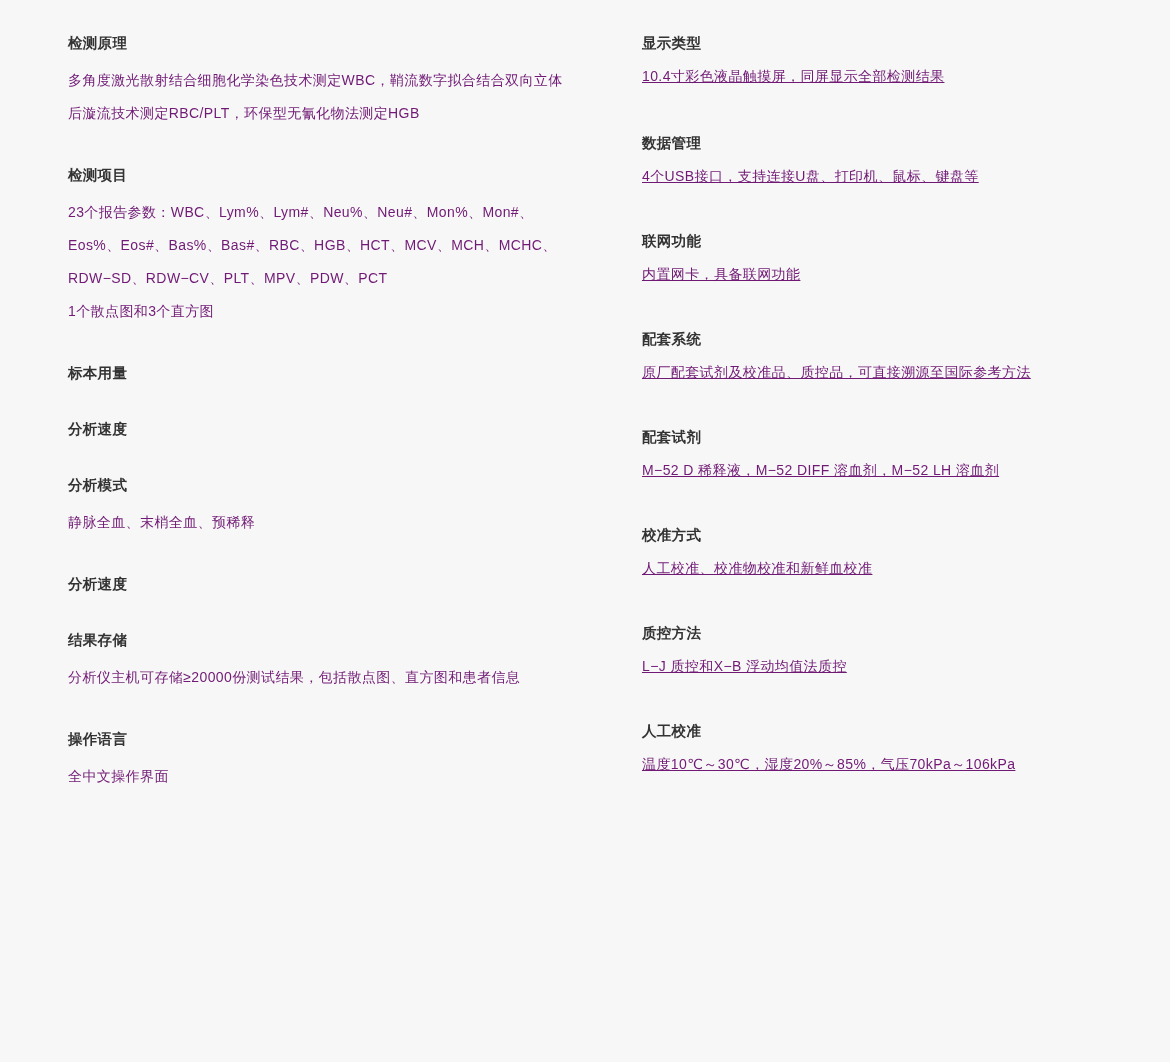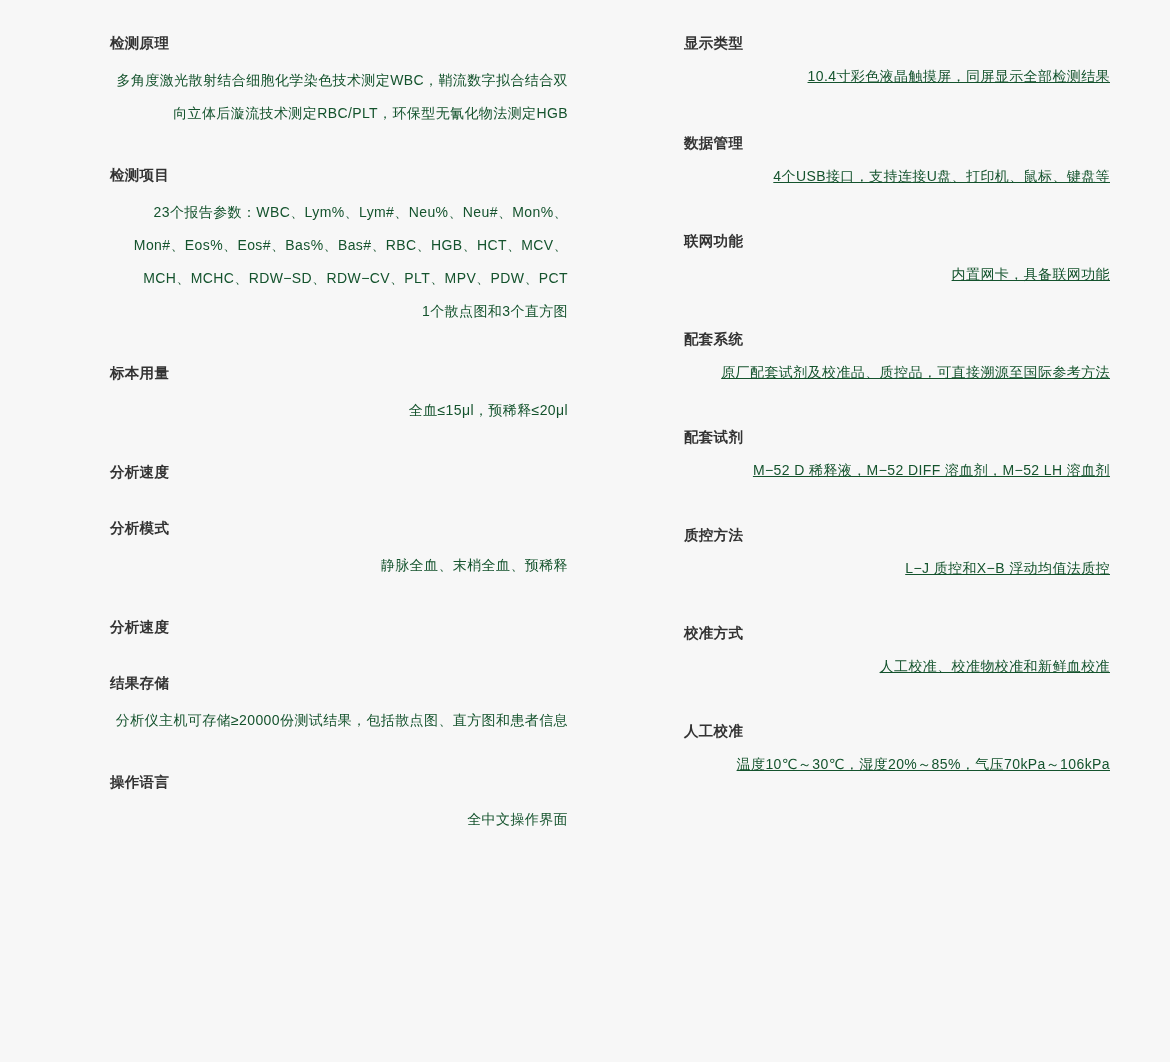--- a/index.html
+++ b/index.html
@@ -32,40 +32,38 @@
     padding-right: 6px;
   }
   .column.spacer {
     width: 68px;
   }
   .column.right {
     width: 468px;
   }
   .spec-block {
     margin-bottom: 34px;
-    margin-left: 42px;
   }
   .spec-block:last-child {
     margin-bottom: 0;
   }
   .spec-title {
     font-size: 14.5px;
     font-weight: bold;
     color: #333333;
     line-height: 22px;
     letter-spacing: 0.3px;
     margin-bottom: 10px;
   }
   .spec-value {
     font-size: 14px;
-    color: #14532d;
+    color: #701a75;
     line-height: 33px;
     letter-spacing: 0.4px;
     white-space: pre-line;
-    text-align: right;
   }
   .column.right .spec-value {
     line-height: 24px;
     text-decoration: underline;
   }
   .column.right .spec-block {
     margin-bottom: 42px;
   }
   .column.right .spec-block:first-child {
     margin-bottom: 44px;
@@ -84,21 +82,20 @@
     </div>
 
     <div class="spec-block">
       <div class="spec-title">检测项目</div>
       <div class="spec-value">23个报告参数：WBC、Lym%、Lym#、Neu%、Neu#、Mon%、Mon#、Eos%、Eos#、Bas%、Bas#、RBC、HGB、HCT、MCV、MCH、MCHC、RDW−SD、RDW−CV、PLT、MPV、PDW、PCT
 1个散点图和3个直方图</div>
     </div>
 
     <div class="spec-block">
       <div class="spec-title">标本用量</div>
-      <div class="spec-value">全血≤15μl，预稀释≤20μl</div>
     </div>
 
     <div class="spec-block">
       <div class="spec-title">分析速度</div>
     </div>
 
     <div class="spec-block">
       <div class="spec-title">分析模式</div>
       <div class="spec-value">静脉全血、末梢全血、预稀释</div>
     </div>
@@ -142,27 +139,27 @@
       <div class="spec-title">配套系统</div>
       <div class="spec-value">原厂配套试剂及校准品、质控品，可直接溯源至国际参考方法</div>
     </div>
 
     <div class="spec-block">
       <div class="spec-title">配套试剂</div>
       <div class="spec-value">M−52 D 稀释液，M−52 DIFF 溶血剂，M−52 LH 溶血剂</div>
     </div>
 
     <div class="spec-block">
-      <div class="spec-title">质控方法</div>
-      <div class="spec-value">L−J 质控和X−B 浮动均值法质控</div>
+      <div class="spec-title">校准方式</div>
+      <div class="spec-value">人工校准、校准物校准和新鲜血校准</div>
     </div>
 
     <div class="spec-block">
-      <div class="spec-title">校准方式</div>
-      <div class="spec-value">人工校准、校准物校准和新鲜血校准</div>
+      <div class="spec-title">质控方法</div>
+      <div class="spec-value">L−J 质控和X−B 浮动均值法质控</div>
     </div>
 
     <div class="spec-block">
       <div class="spec-title">人工校准</div>
       <div class="spec-value">温度10℃～30℃，湿度20%～85%，气压70kPa～106kPa</div>
     </div>
 
 
   </div>
 

